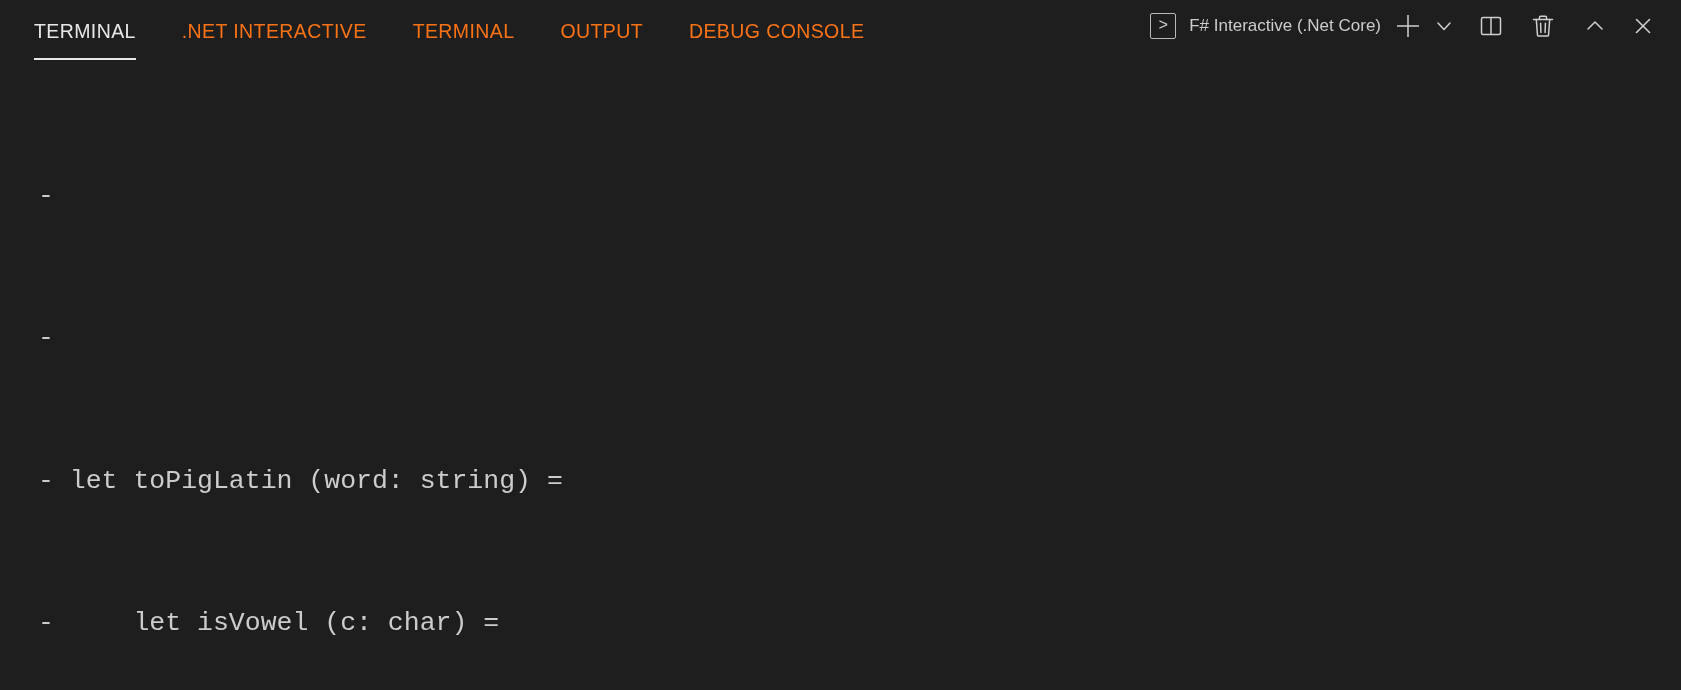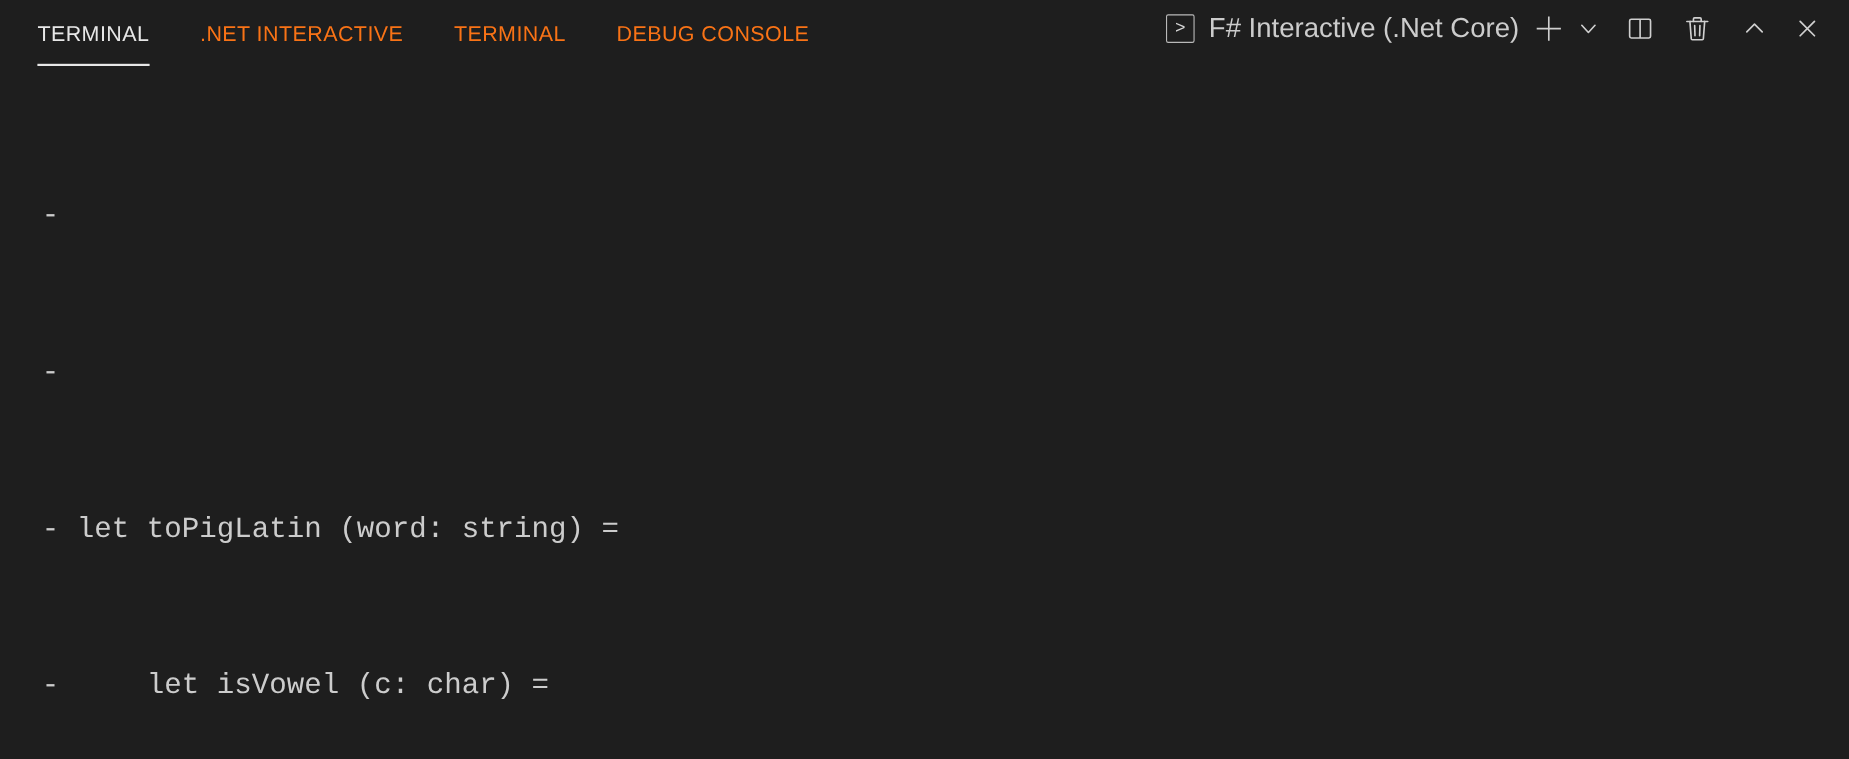--- a/index.html
+++ b/index.html
@@ -89,21 +89,21 @@
     align-items: center;
     justify-content: center;
     color: #d6d6d6;
     font-size: 16px;
     font-family: "Liberation Mono", monospace;
     line-height: 1;
     margin-right: 13px;
     box-sizing: border-box;
   }
   .chip-label {
-    font-size: 25px;
+    font-size: 17px;
     color: #cccccc;
     white-space: nowrap;
   }
   .act {
     width: 40px;
     height: 40px;
     display: flex;
     align-items: center;
     justify-content: center;
     color: #cfcfcf;
@@ -147,20 +147,23 @@
       <div class="tab active">
         <span>TERMINAL</span>
       </div>
       <div class="tab">
         <span>.NET INTERACTIVE</span>
       </div>
       <div class="tab">
         <span>TERMINAL</span>
       </div>
       <div class="tab">
+        <span>OUTPUT</span>
+      </div>
+      <div class="tab">
         <span>DEBUG CONSOLE</span>
       </div>
     </div>
 
     <div id="actions">
 
       <div class="term-chip">
         <span class="chip-box">&gt;</span>
         <span class="chip-label">F# Interactive (.Net Core)</span>
       </div>

